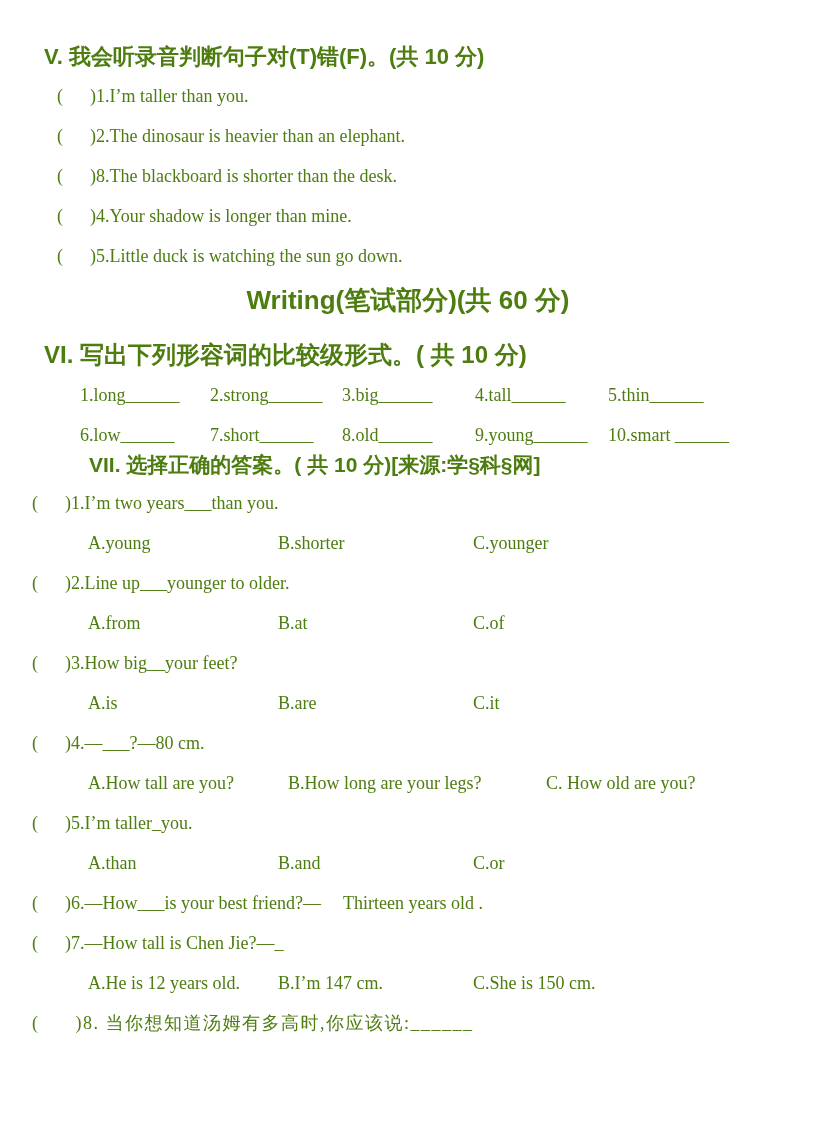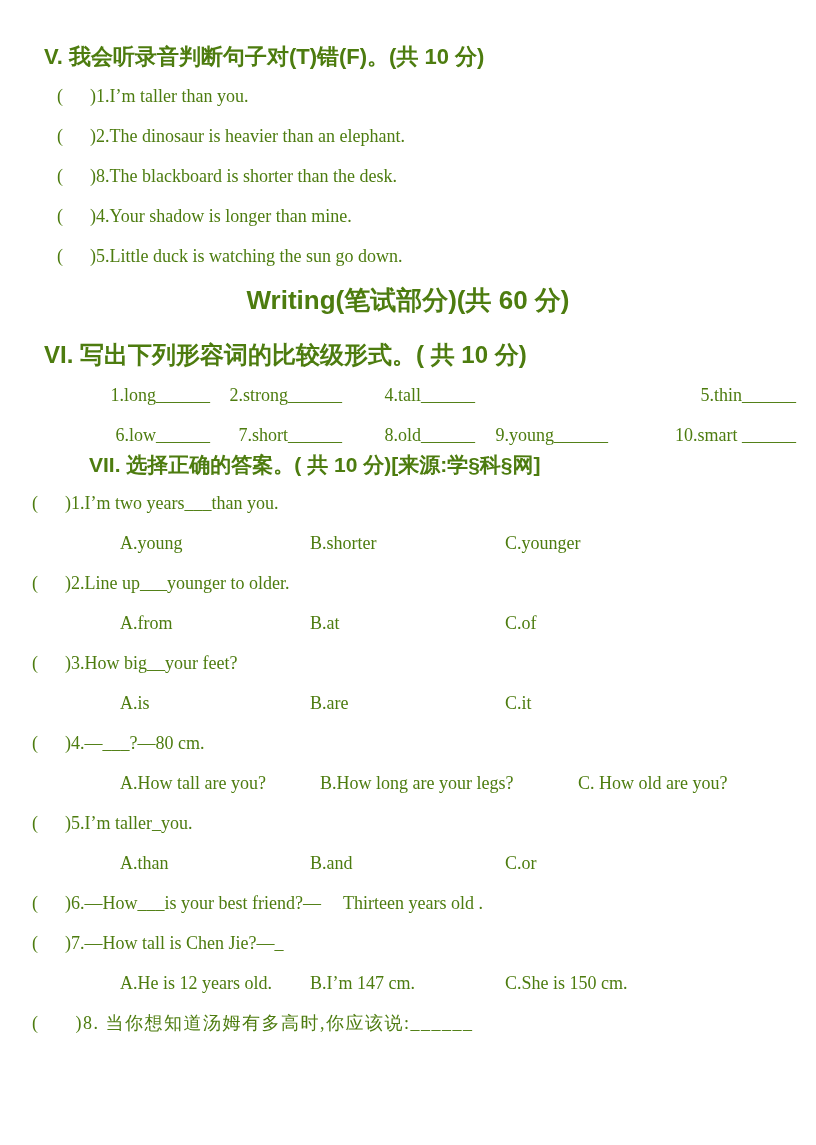--- a/index.html
+++ b/index.html
@@ -24,31 +24,31 @@
   #writing-heading{
     position:absolute;top:283px;left:0;width:816px;
     text-align:center;font-weight:600;font-size:26px;
   }
   #sec6-heading{top:339px;font-size:24px;}
   #sec7-heading{top:451px;font-size:21px;margin-left:45px;}
 
   #sec5-items{position:absolute;top:76px;left:57px;right:20px;}
   #sec5-items .line{height:40px;line-height:40px;}
 
-  #sec6-rows{position:absolute;top:375px;left:80px;right:20px;text-align:right;}
+  #sec6-rows{position:absolute;top:375px;left:80px;right:20px;}
   .vi-row{display:flex;height:40px;line-height:40px;}
   .vi-row .c1{width:130px;}
   .vi-row .c2{width:132px;}
   .vi-row .c3{width:133px;}
   .vi-row .c4{width:133px;}
   .vi-row .c5{flex:1;}
 
   #sec7-body{position:absolute;top:483px;left:0;right:0;}
   .q-line{height:40px;line-height:40px;padding-left:32px;white-space:pre;}
-  .opt-line{display:flex;height:40px;line-height:40px;padding-left:120px;white-space:pre;}
+  .opt-line{display:flex;height:40px;line-height:40px;padding-left:88px;white-space:pre;}
   .opt-line .oa{width:190px;}
   .opt-line .ob{width:195px;}
   .opt-line .oc{flex:1;}
   .opt-line.wide .oa{width:200px;}
   .opt-line.wide .ob{width:258px;}
   .cjk-q{letter-spacing:1.5px;}
 </style>
 </head>
 <body>
 
@@ -65,20 +65,21 @@
   </div>
 
   <div id="writing-heading" class="sans">Writing(笔试部分)(共 60 分)</div>
 
   <div id="sec6-heading" class="sec-heading sans">VI. 写出下列形容词的比较级形式。( 共 10 分)</div>
 
   <div id="sec6-rows">
     <div class="vi-row">
       <span class="c1 pre">1.long______</span>
       <span class="c2 pre">2.strong______</span>
+      <span class="c3 pre">3.big______</span>
       <span class="c4 pre">4.tall______</span>
       <span class="c5 pre">5.thin______</span>
     </div>
     <div class="vi-row">
       <span class="c1 pre">6.low______</span>
       <span class="c2 pre">7.short______</span>
       <span class="c3 pre">8.old______</span>
       <span class="c4 pre">9.young______</span>
       <span class="c5 pre">10.smart ______</span>
     </div>

